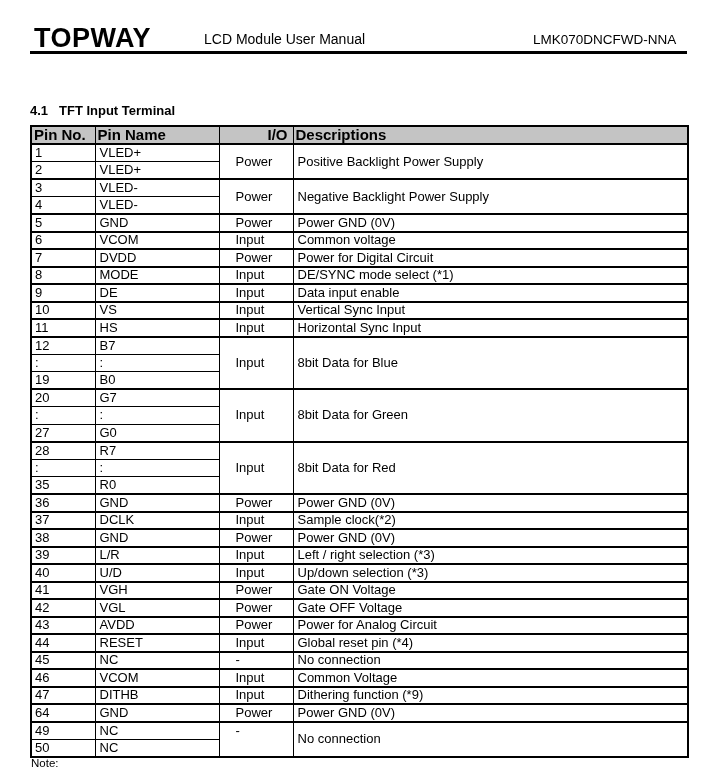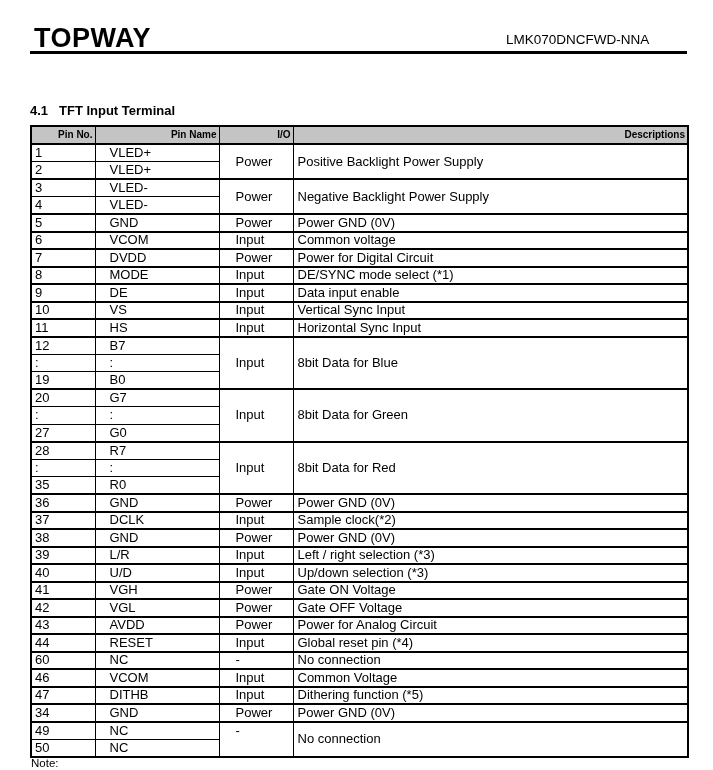--- a/index.html
+++ b/index.html
@@ -27,21 +27,21 @@
   }
   .header-title {
     position: absolute;
     left: 204px;
     top: 31px;
     font-size: 14px;
     white-space: nowrap;
   }
   .header-model {
     position: absolute;
-    left: 506px;
+    left: 533px;
     top: 32px;
     font-size: 13.5px;
     white-space: nowrap;
   }
   .header-rule {
     position: absolute;
     left: 30px;
     top: 51px;
     width: 657px;
     height: 3px;
@@ -88,43 +88,44 @@
     padding: 0 2px;
     line-height: 1.05;
     white-space: nowrap;
     overflow: hidden;
     vertical-align: middle;
   }
   .pin-table thead tr { height: 18px; }
   .pin-table tbody tr { height: 17.5px; }
   .pin-table th {
     font-weight: bold;
-    text-align: right;
+    text-align: left;
     border-bottom: 2px solid #000;
-    font-size: 10px;
+    font-size: 15px;
   }
   .pin-table tbody tr.group-start td { border-top: 2px solid #000; }
   .pin-table td.c-no   { padding-left: 3px; }
-  .pin-table td.c-name { padding-left: 14px; }
+  .pin-table td.c-name { padding-left: 4px; }
   .pin-table td.c-io   { padding-left: 16px; }
   .pin-table td.c-desc { padding-left: 4px; }
   .pin-table td.v-top  { vertical-align: top; padding-top: 1px; }
   .note {
     position: absolute;
     left: 31px;
     top: 757px;
     font-size: 11.5px;
   }
 </style>
 </head>
 <body>
 
 <div class="page">
 
   <div class="header-logo">TOPWAY</div>
+  <div class="header-title">LCD Module User Manual</div>
   <div class="header-model">LMK070DNCFWD-NNA</div>
   <div class="header-rule"></div>
 
 
   <h2 class="subsection-heading"><span class="num">4.1</span><span>TFT Input Terminal</span></h2>
 
   <table class="pin-table">
     <colgroup>
       <col style="width: 64px;">
       <col style="width: 124px;">
@@ -292,39 +293,39 @@
           <td class="c-io" rowspan="1">Power</td>
           <td class="c-desc" rowspan="1">Power for Analog Circuit</td>
         </tr>
         <tr class="group-start">
           <td class="c-no">44</td>
           <td class="c-name">RESET</td>
           <td class="c-io" rowspan="1">Input</td>
           <td class="c-desc" rowspan="1">Global reset pin (*4)</td>
         </tr>
         <tr class="group-start">
-          <td class="c-no">60</td>
+          <td class="c-no">45</td>
           <td class="c-name">NC</td>
           <td class="c-io" rowspan="1">-</td>
           <td class="c-desc" rowspan="1">No connection</td>
         </tr>
         <tr class="group-start">
           <td class="c-no">46</td>
           <td class="c-name">VCOM</td>
           <td class="c-io" rowspan="1">Input</td>
           <td class="c-desc" rowspan="1">Common Voltage</td>
         </tr>
         <tr class="group-start">
           <td class="c-no">47</td>
           <td class="c-name">DITHB</td>
           <td class="c-io" rowspan="1">Input</td>
-          <td class="c-desc" rowspan="1">Dithering function (*5)</td>
-        </tr>
-        <tr class="group-start">
-          <td class="c-no">34</td>
+          <td class="c-desc" rowspan="1">Dithering function (*9)</td>
+        </tr>
+        <tr class="group-start">
+          <td class="c-no">64</td>
           <td class="c-name">GND</td>
           <td class="c-io" rowspan="1">Power</td>
           <td class="c-desc" rowspan="1">Power GND (0V)</td>
         </tr>
         <tr class="group-start">
           <td class="c-no">49</td>
           <td class="c-name">NC</td>
           <td class="c-io v-top" rowspan="2">-</td>
           <td class="c-desc" rowspan="2">No connection</td>
         </tr>

